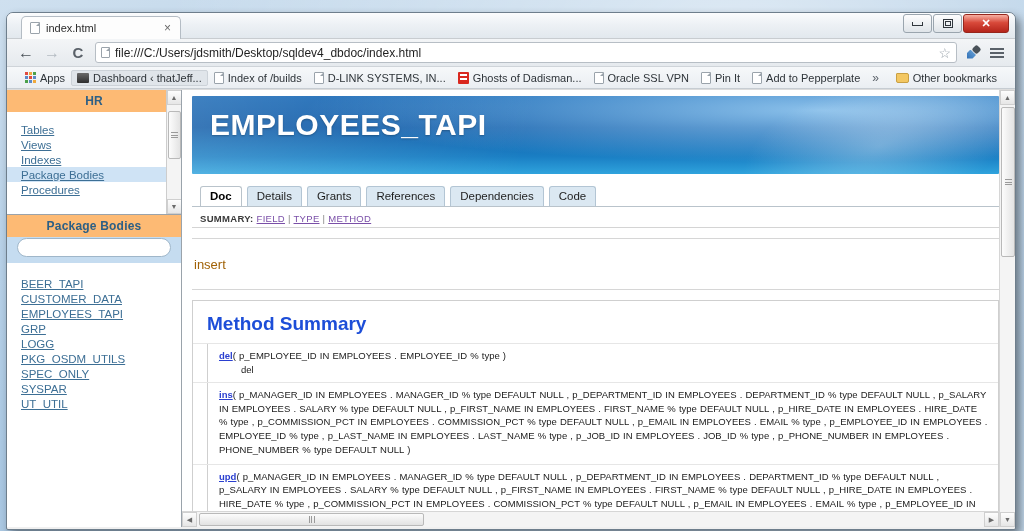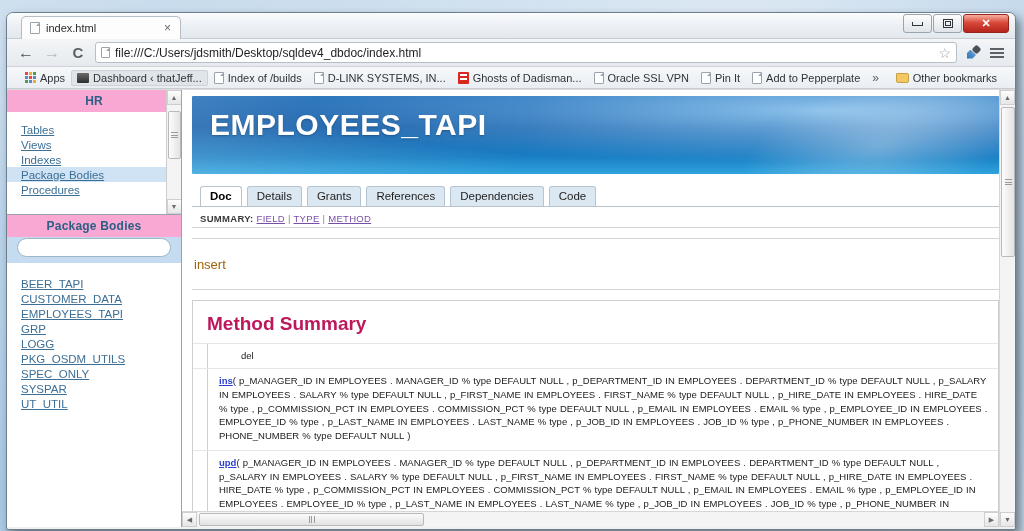--- a/index.html
+++ b/index.html
@@ -134,21 +134,21 @@
   .spacer{ flex:1; }
   
   #page{
     position:relative; height: 438px;
     background:#fff; display:flex;
     border-top:1px solid #dcdcdc;
   }
   
   #leftframe{ width:175px; position:relative; background:#fff; border-right:1px solid #9aa3ab; }
   .panel-head{
-    background:#f9a8d4; color:#2c5f85; text-align:center;
+    background:#fdba74; color:#2c5f85; text-align:center;
     font-weight:bold; font-size:12px; padding:4px 0 4px;
     letter-spacing:.2px;
   }
   #hrpanel{ height:125px; position:relative; overflow:hidden; border-bottom:1px solid #9aa3ab;}
   #hrlist{ padding:10px 0 0 14px; }
   #hrlist a, #pblist a{
     display:block; font-size:11.5px; color:#3d6f95;
     text-decoration:underline; padding:1.5px 0; cursor:pointer;
   }
   #hrlist a.sel{ background:#cfe3f5; margin-left:-14px; padding-left:14px; }
@@ -223,21 +223,21 @@
   #docbox{
     margin: 10px 16px 0 10px; height:52px;
     border-top:1px solid #d6d6d6; border-bottom:1px solid #d6d6d6;
     display:flex; align-items:center;
   }
   #docword{ font-size:13px; color:#a16207; padding-left:2px; }
   #methodbox{
     margin: 10px 16px 0 10px; border:1px solid #cfcfcf; border-bottom:none;
     padding: 10px 0 0 0; background:#fff;
   }
-  #methodtitle{ font-size:19px; font-weight:bold; padding: 2px 0 8px 14px; color:#be185d; }
+  #methodtitle{ font-size:19px; font-weight:bold; padding: 2px 0 8px 14px; color:#1d4ed8; }
   .mrow{ display:flex; border-top:1px solid #e6e6e6; }
   .mrow:first-of-type{ border-top:none; }
   .mbar{ width:8px; flex:none; border-left:1px solid #cfcfcf; margin-left:14px;}
   .mbody{ flex:1; padding: 5px 10px 7px 4px; }
   .msig{ font-size:9.5px; line-height:1.45; color:#1a1a1a; word-spacing:.5px; }
   .msig a{ color:#2a3fd0; font-weight:bold; text-decoration:underline; cursor:pointer; }
   .mdesc{ font-size:9.5px; color:#1a1a1a; padding-left:22px; padding-top:1px; }
   
   #pvscroll{
     position:absolute; right:0; top:0; width:16px; height:100%;
@@ -438,20 +438,21 @@
       <div id="docbox">
         <div id="docword">insert</div>
       </div>
 
       <div id="methodbox">
         <div id="methodtitle">Method Summary</div>
 
         <div class="mrow">
           <div class="mbar"></div>
           <div class="mbody">
+            <div class="msig"><a>del</a><span>( p_EMPLOYEE_ID IN EMPLOYEES . EMPLOYEE_ID % type )</span></div>
             <div class="mdesc">del</div>
           </div>
         </div>
 
         <div class="mrow">
           <div class="mbar"></div>
           <div class="mbody">
             <div class="msig"><a>ins</a><span>( p_MANAGER_ID IN EMPLOYEES . MANAGER_ID % type DEFAULT NULL , p_DEPARTMENT_ID IN EMPLOYEES . DEPARTMENT_ID % type DEFAULT NULL , p_SALARY IN EMPLOYEES . SALARY % type DEFAULT NULL , p_FIRST_NAME IN EMPLOYEES . FIRST_NAME % type DEFAULT NULL , p_HIRE_DATE IN EMPLOYEES . HIRE_DATE % type , p_COMMISSION_PCT IN EMPLOYEES . COMMISSION_PCT % type DEFAULT NULL , p_EMAIL IN EMPLOYEES . EMAIL % type , p_EMPLOYEE_ID IN EMPLOYEES . EMPLOYEE_ID % type , p_LAST_NAME IN EMPLOYEES . LAST_NAME % type , p_JOB_ID IN EMPLOYEES . JOB_ID % type , p_PHONE_NUMBER IN EMPLOYEES . PHONE_NUMBER % type DEFAULT NULL )</span></div>
           </div>
         </div>

